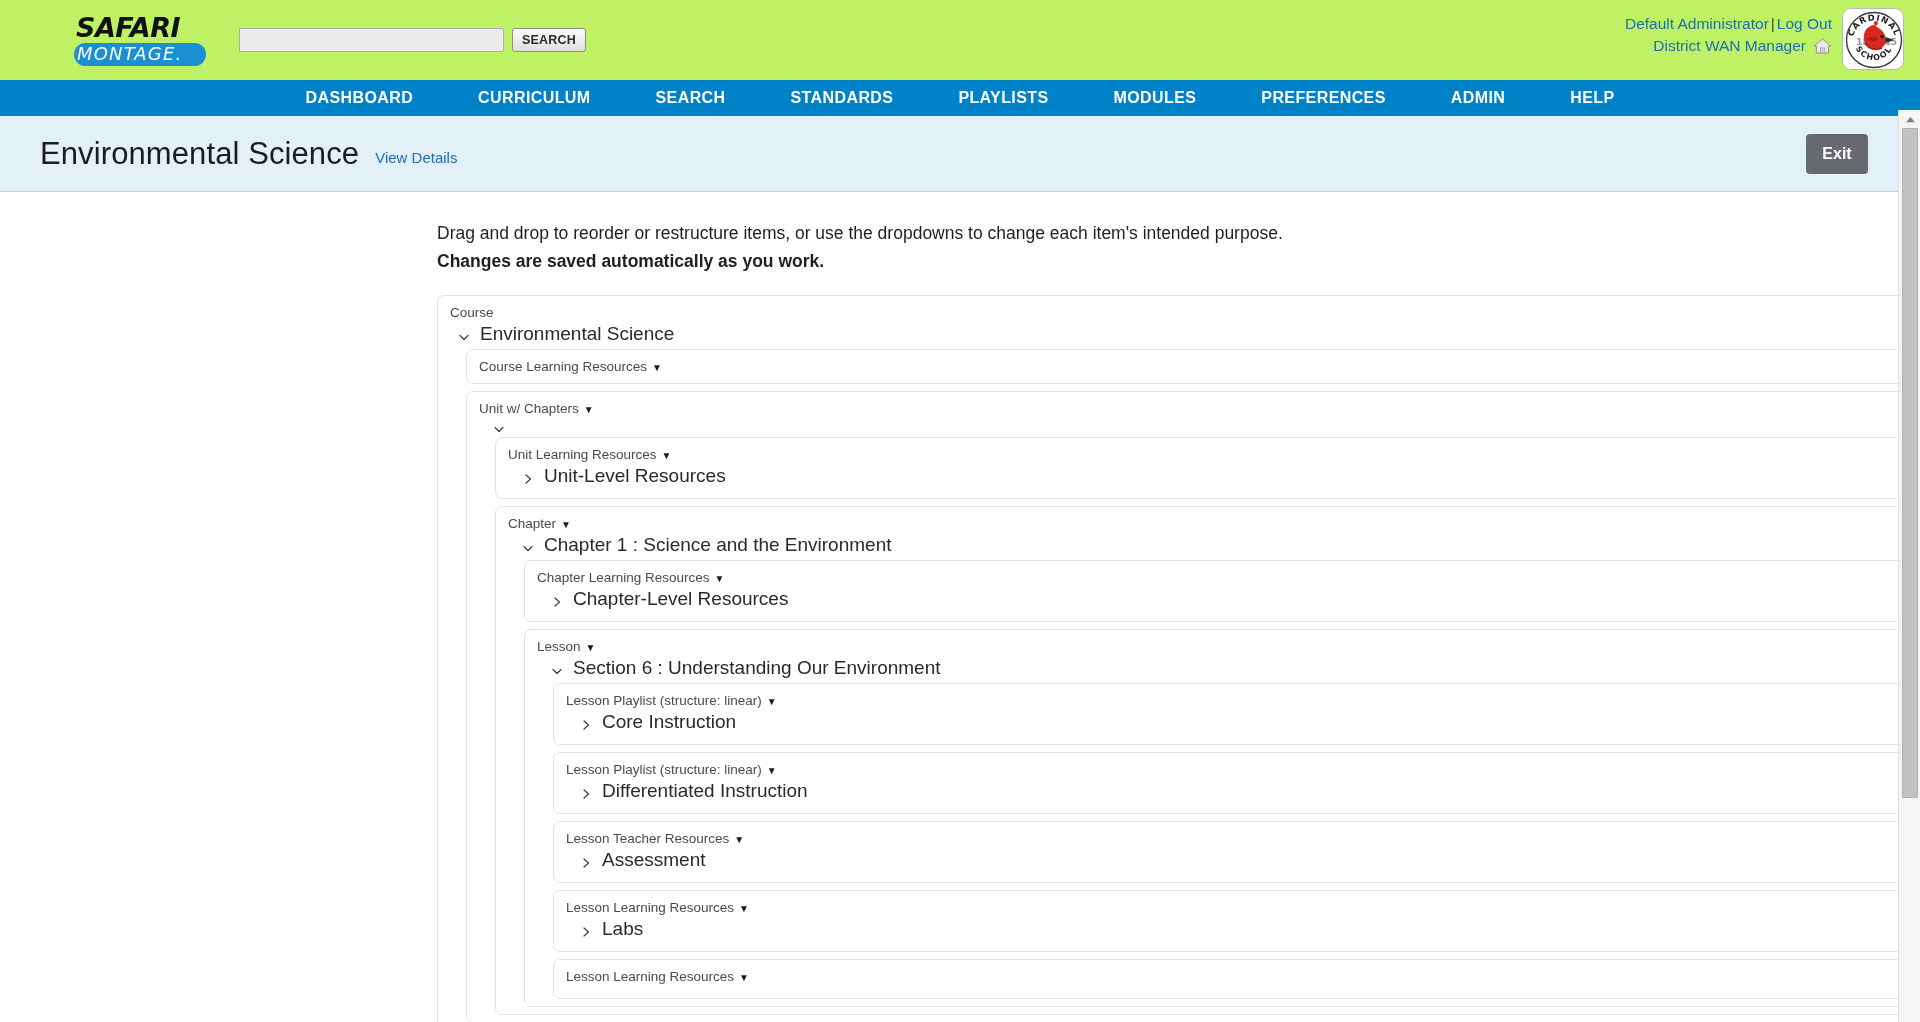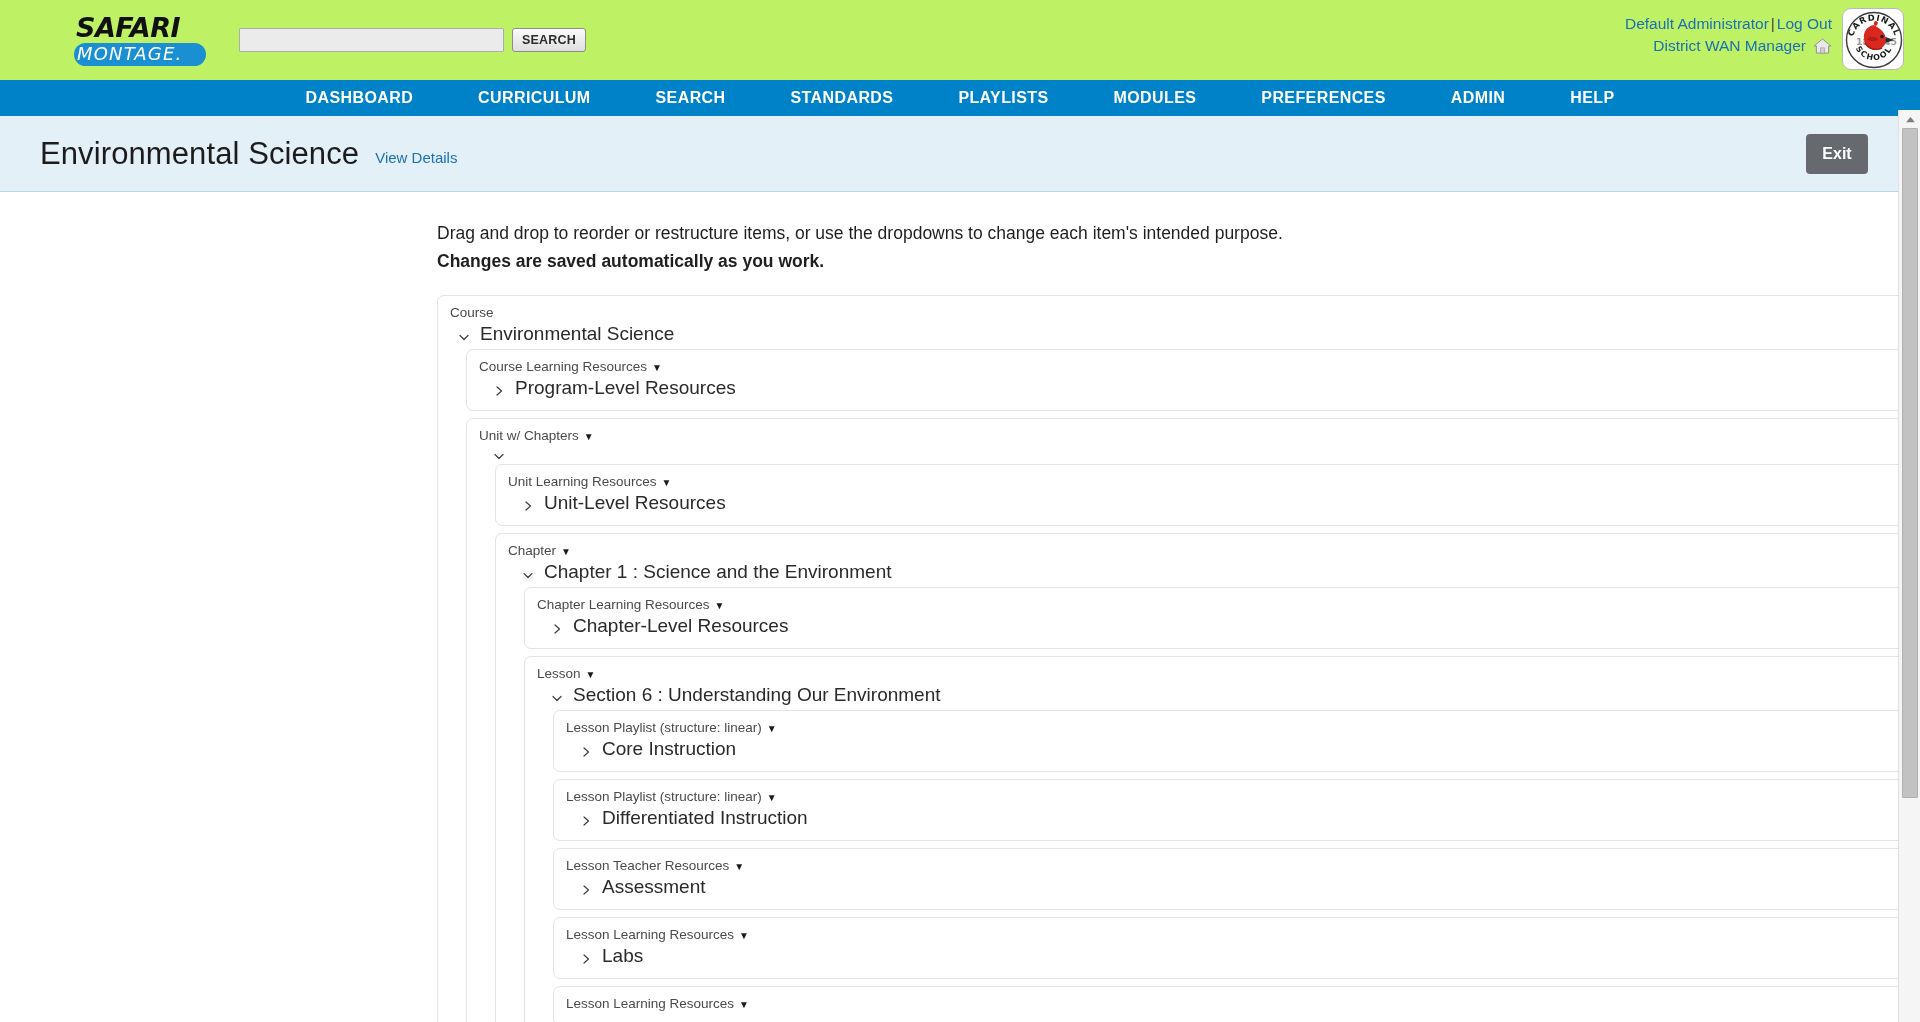--- a/index.html
+++ b/index.html
@@ -366,28 +366,20 @@
         <span>Environmental Science</span>
       </div>
 
       <div class="node-children">
 
         <div class="node leaf">
           <div class="node-type">
             <span>Course Learning Resources</span>
             <span class="caret-down-small">▼</span>
           </div>
-          <div class="node-title-row child">
-            <span class="chev">
-              <svg viewBox="0 0 12 14" width="12" height="14">
-                  <path d="M4 3 L8.5 7 L4 11" fill="none" stroke="#3c3c3c" stroke-width="1.2" stroke-linecap="round" stroke-linejoin="round"></path>
-                </svg>
-            </span>
-            <span>Program-Level Resources</span>
-          </div>
         </div>
 
         <div class="node">
           <div class="node-type">
             <span>Unit w/ Chapters</span>
             <span class="caret-down-small">▼</span>
           </div>
           <div class="node-title-row child">
             <span class="chev">
               <svg viewBox="0 0 12 14" width="12" height="14">

